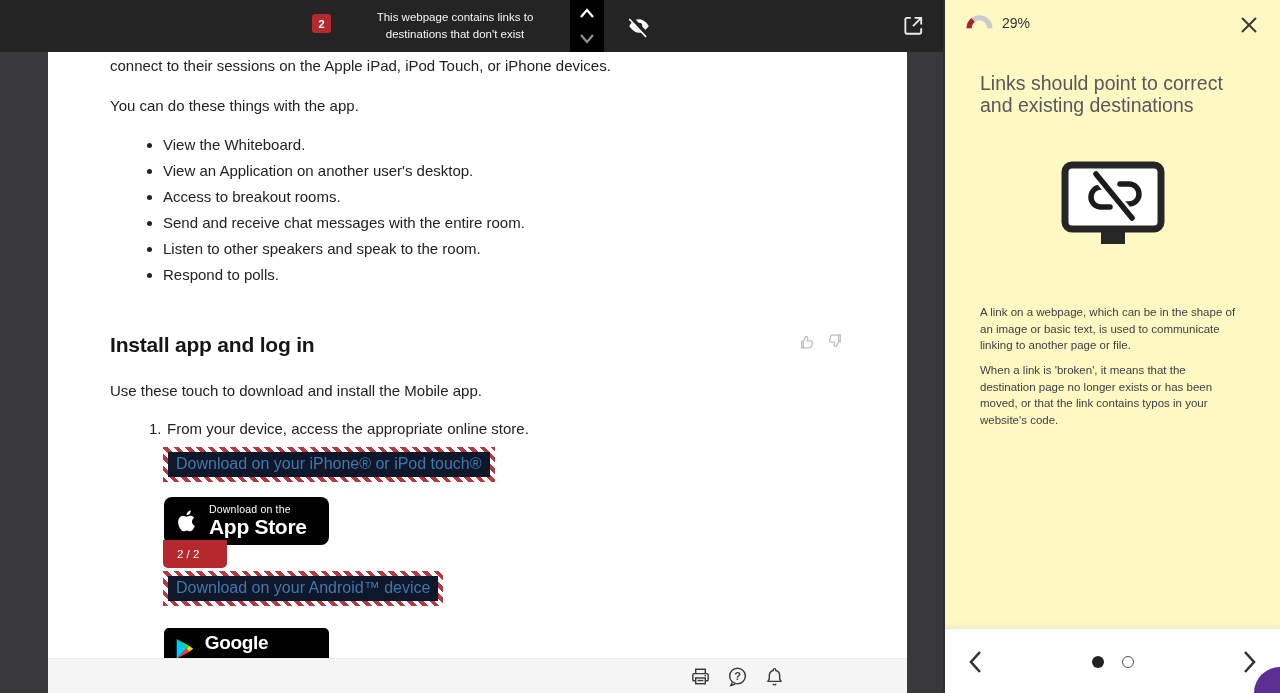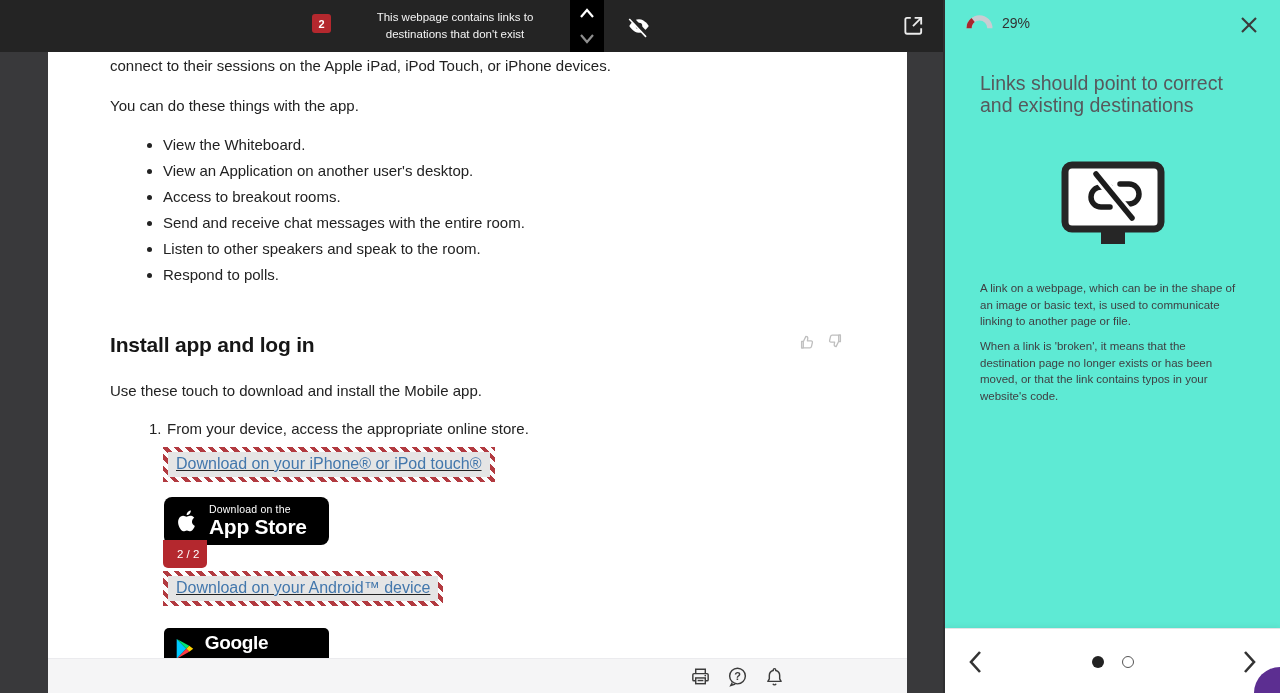--- a/index.html
+++ b/index.html
@@ -29,52 +29,52 @@
   .doc ul { margin-top:14px; padding-left:53px; list-style:disc; }
   .doc ul li { line-height:26px; }
   .doc h2 { margin-top:45px; font-size:21px; color:#161616; letter-spacing:-0.2px; }
   .p-lead2 { margin-top:22px; }
   .step { margin-top:14px; display:flex; line-height:24px; }
   .step-num { width:14px; margin-left:39px; }
   .step-text { margin-left:4px; }
   .stripe-box { display:inline-block; margin-left:53px; margin-top:6px; padding:3px 8px 4px;
                 border:5px solid transparent;
                 border-image:repeating-linear-gradient(45deg,#b23a40 0 4px,#fdfdfd 4px 8px) 5;
-                background:#e5e5e5;text-decoration:underline; }
+                background:#0f172a; }
   .stripe-box a { color:#4377ac; font-size:16px; text-decoration:none; }
   .box2 { margin-top:3px; }
   .store-badge { margin-left:54px; margin-top:15px; width:165px; height:48px; background:#000;
                  border-radius:8px; display:flex; align-items:center; padding:0 12px 0 10px;
                  color:#fff; cursor:pointer; }
   .store-badge .txt { margin-left:9px; display:flex; flex-direction:column; }
   .badge-small { font-size:10.5px; letter-spacing:0.2px; line-height:12px; }
   .badge-large { font-size:21px; font-weight:600; line-height:24px; letter-spacing:-0.3px; }
   .gplay { height:41px; margin-top:22px; border-radius:5px; }
   .gplay .badge-small { font-size:10px; letter-spacing:0.6px; }
   .gplay .badge-large { font-size:19px; }
-  .counter-badge { position:relative; margin-left:53px; margin-top:-5px; width:44px; height:28px;
+  .counter-badge { position:relative; margin-left:53px; margin-top:-5px; width:64px; height:28px;
                    background:#b4282e; border-radius:0 0 5px 5px; color:#fff; font-size:11.5px;
                    display:flex; align-items:center; padding-left:14px; z-index:2; }
   .doc-footer { position:absolute; left:0; bottom:0; width:859px; height:35px; background:#f5f5f6;
                 border-top:1px solid #ebebee; }
   .foot-icons { position:absolute; left:641px; top:6px; display:flex; gap:14px; align-items:center; }
   .foot-icons > span { display:inline-flex; cursor:pointer; }
   .thumbs { position:absolute; top:281px; right:63px; display:flex; gap:12px; }
   .thumbs span { cursor:pointer; display:inline-flex; }
 
   
-  .panel { position:absolute; left:945px; top:0; width:335px; height:693px; background:#5eead4; z-index:6; }
+  .panel { position:absolute; left:945px; top:0; width:335px; height:693px; background:#fef9c3; z-index:6; }
   .panel-head { position:absolute; left:0; top:0; width:335px; height:50px; }
   .score-wrap { position:absolute; left:21px; top:14px; display:flex; align-items:center; gap:9px; }
   .score-text { font-size:14px; color:#333; }
   .close-btn { position:absolute; right:20px; top:14px; width:22px; height:22px; cursor:pointer; }
   .panel-title { position:absolute; left:35px; top:72px; width:264px; font-size:19.5px; line-height:22px;
                  color:#57585c; font-weight:400; }
   .panel-art { position:absolute; left:0; top:160px; width:335px; text-align:center; }
-  .panel-p { position:absolute; left:35px; width:264px; font-size:11.5px; line-height:16.5px; color:#3f4043; }
+  .panel-p { position:absolute; left:35px; width:264px; font-size:11.5px; line-height:16.5px; color:#3f4043;margin-top:24px; }
   .p1 { top:280px; }
   .p2 { top:338px; }
   .panel-nav { position:absolute; left:0; bottom:0; width:335px; height:65px; background:#fff;
                border-top:1px solid #e4e4e7; box-shadow:0 -2px 5px rgba(0,0,0,0.05); }
   .nav-prev { position:absolute; left:22px; top:20px; cursor:pointer; }
   .nav-next { position:absolute; right:22px; top:20px; cursor:pointer; }
   .dots { position:absolute; left:0; top:27px; width:335px; display:flex; justify-content:center; gap:18px; }
   .dot { width:12px; height:12px; border-radius:50%; cursor:pointer; }
   .dot.active { background:#222; }
   .dot.inactive { background:#fff; border:1.6px solid #555; }

